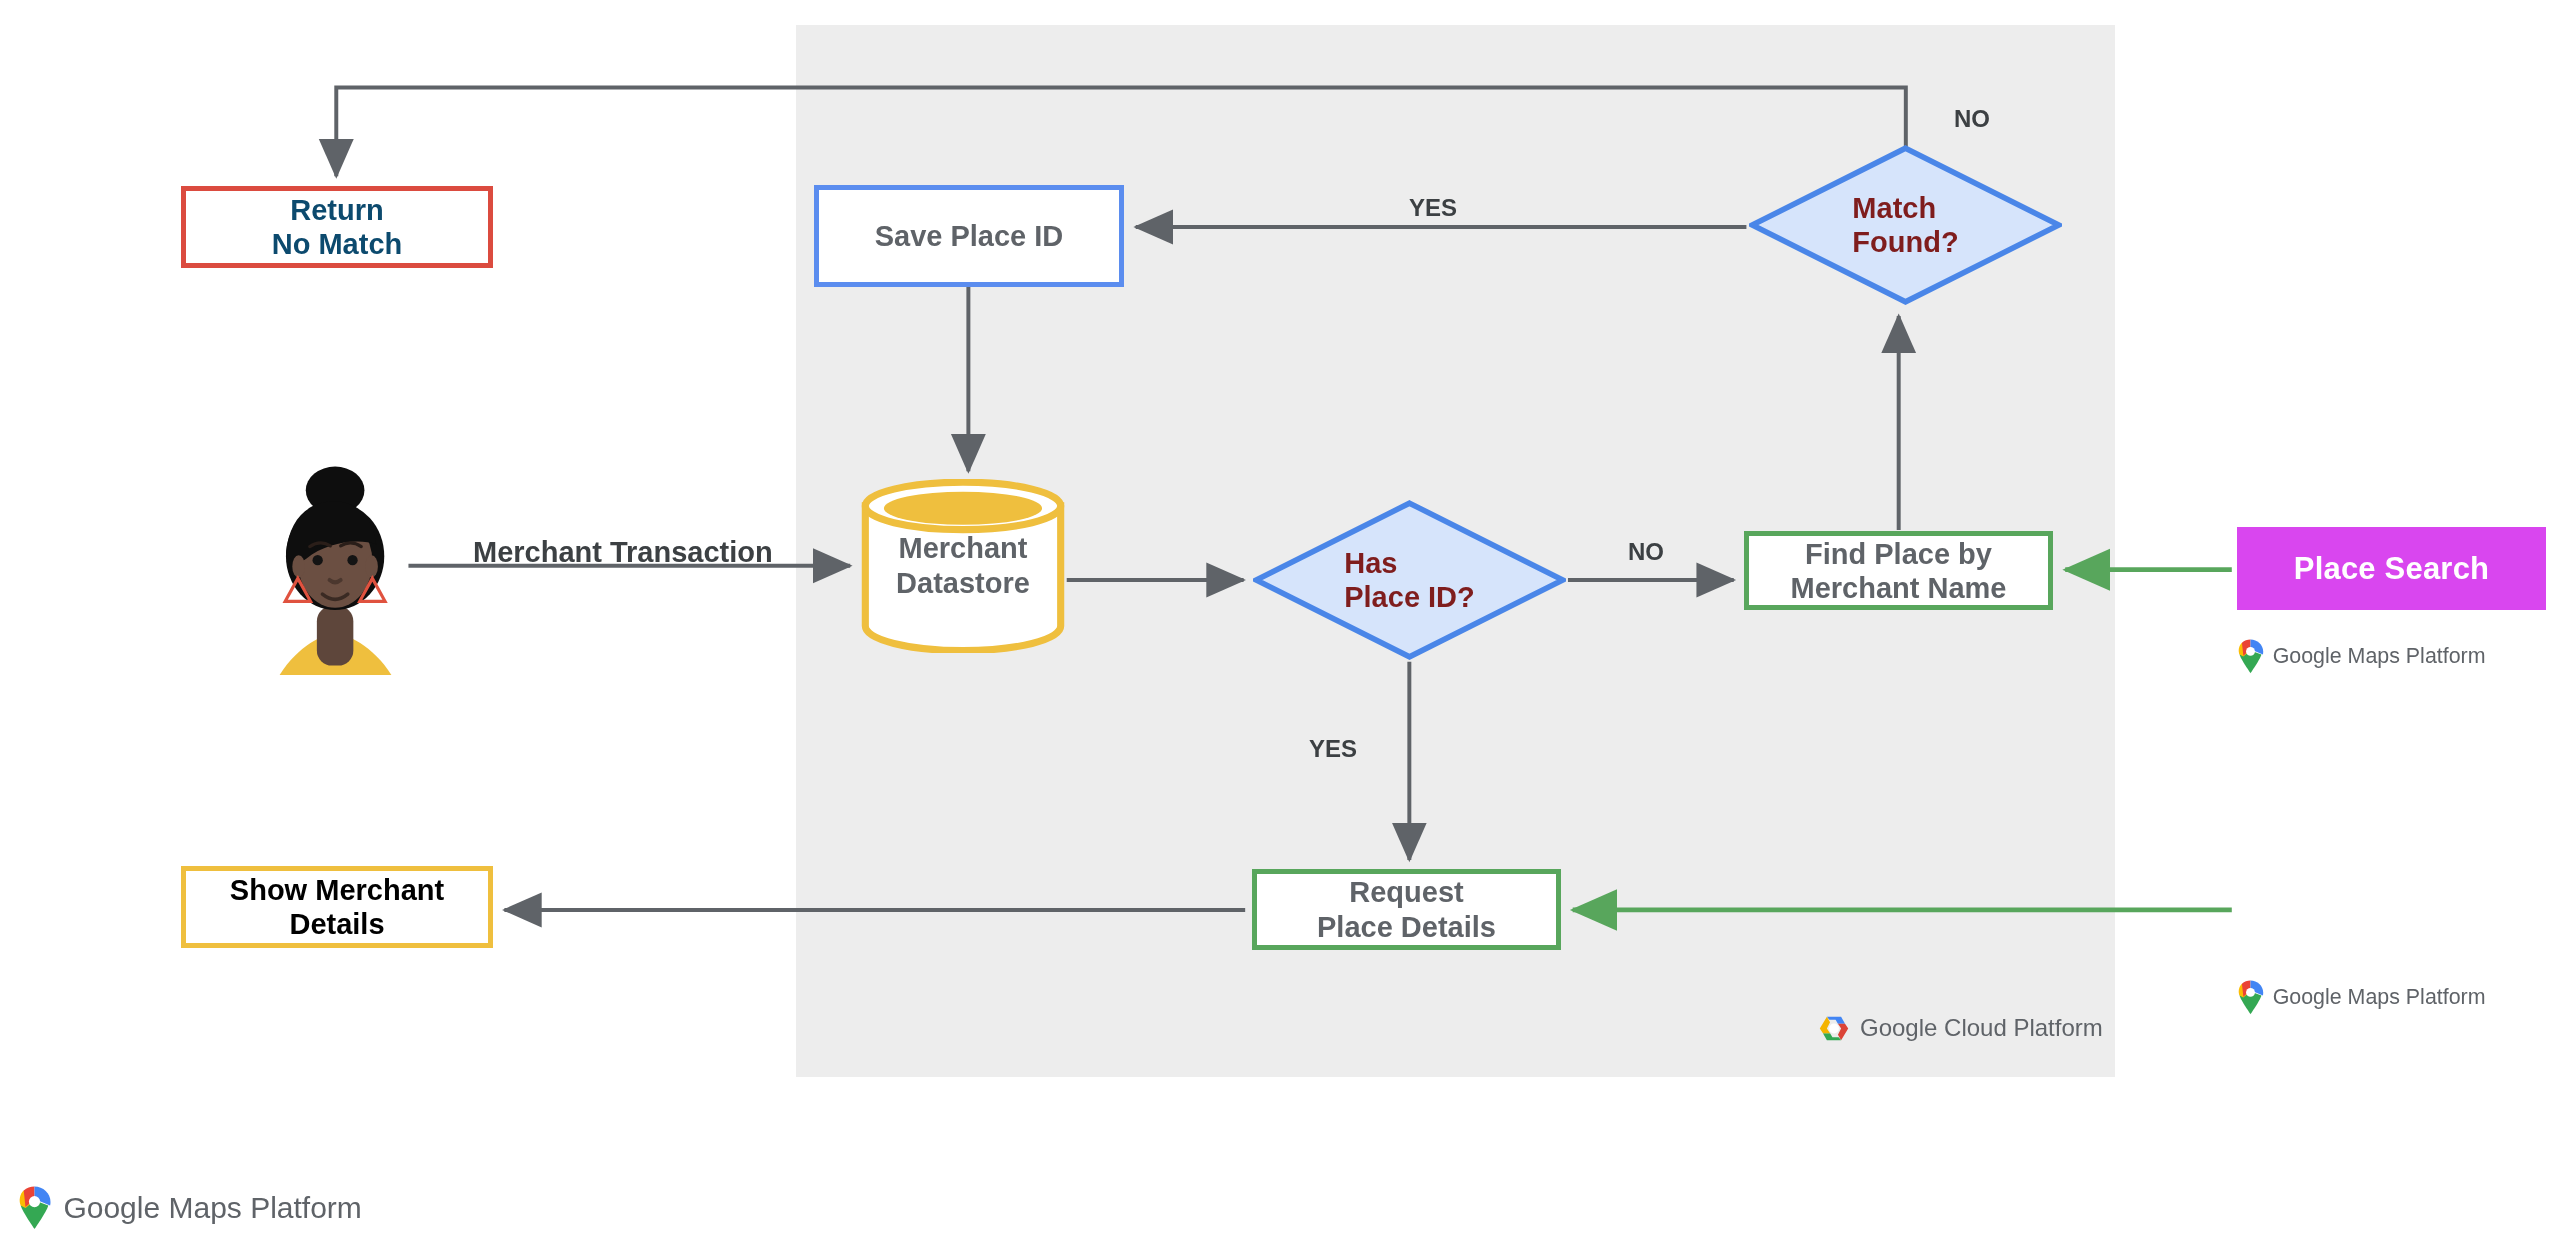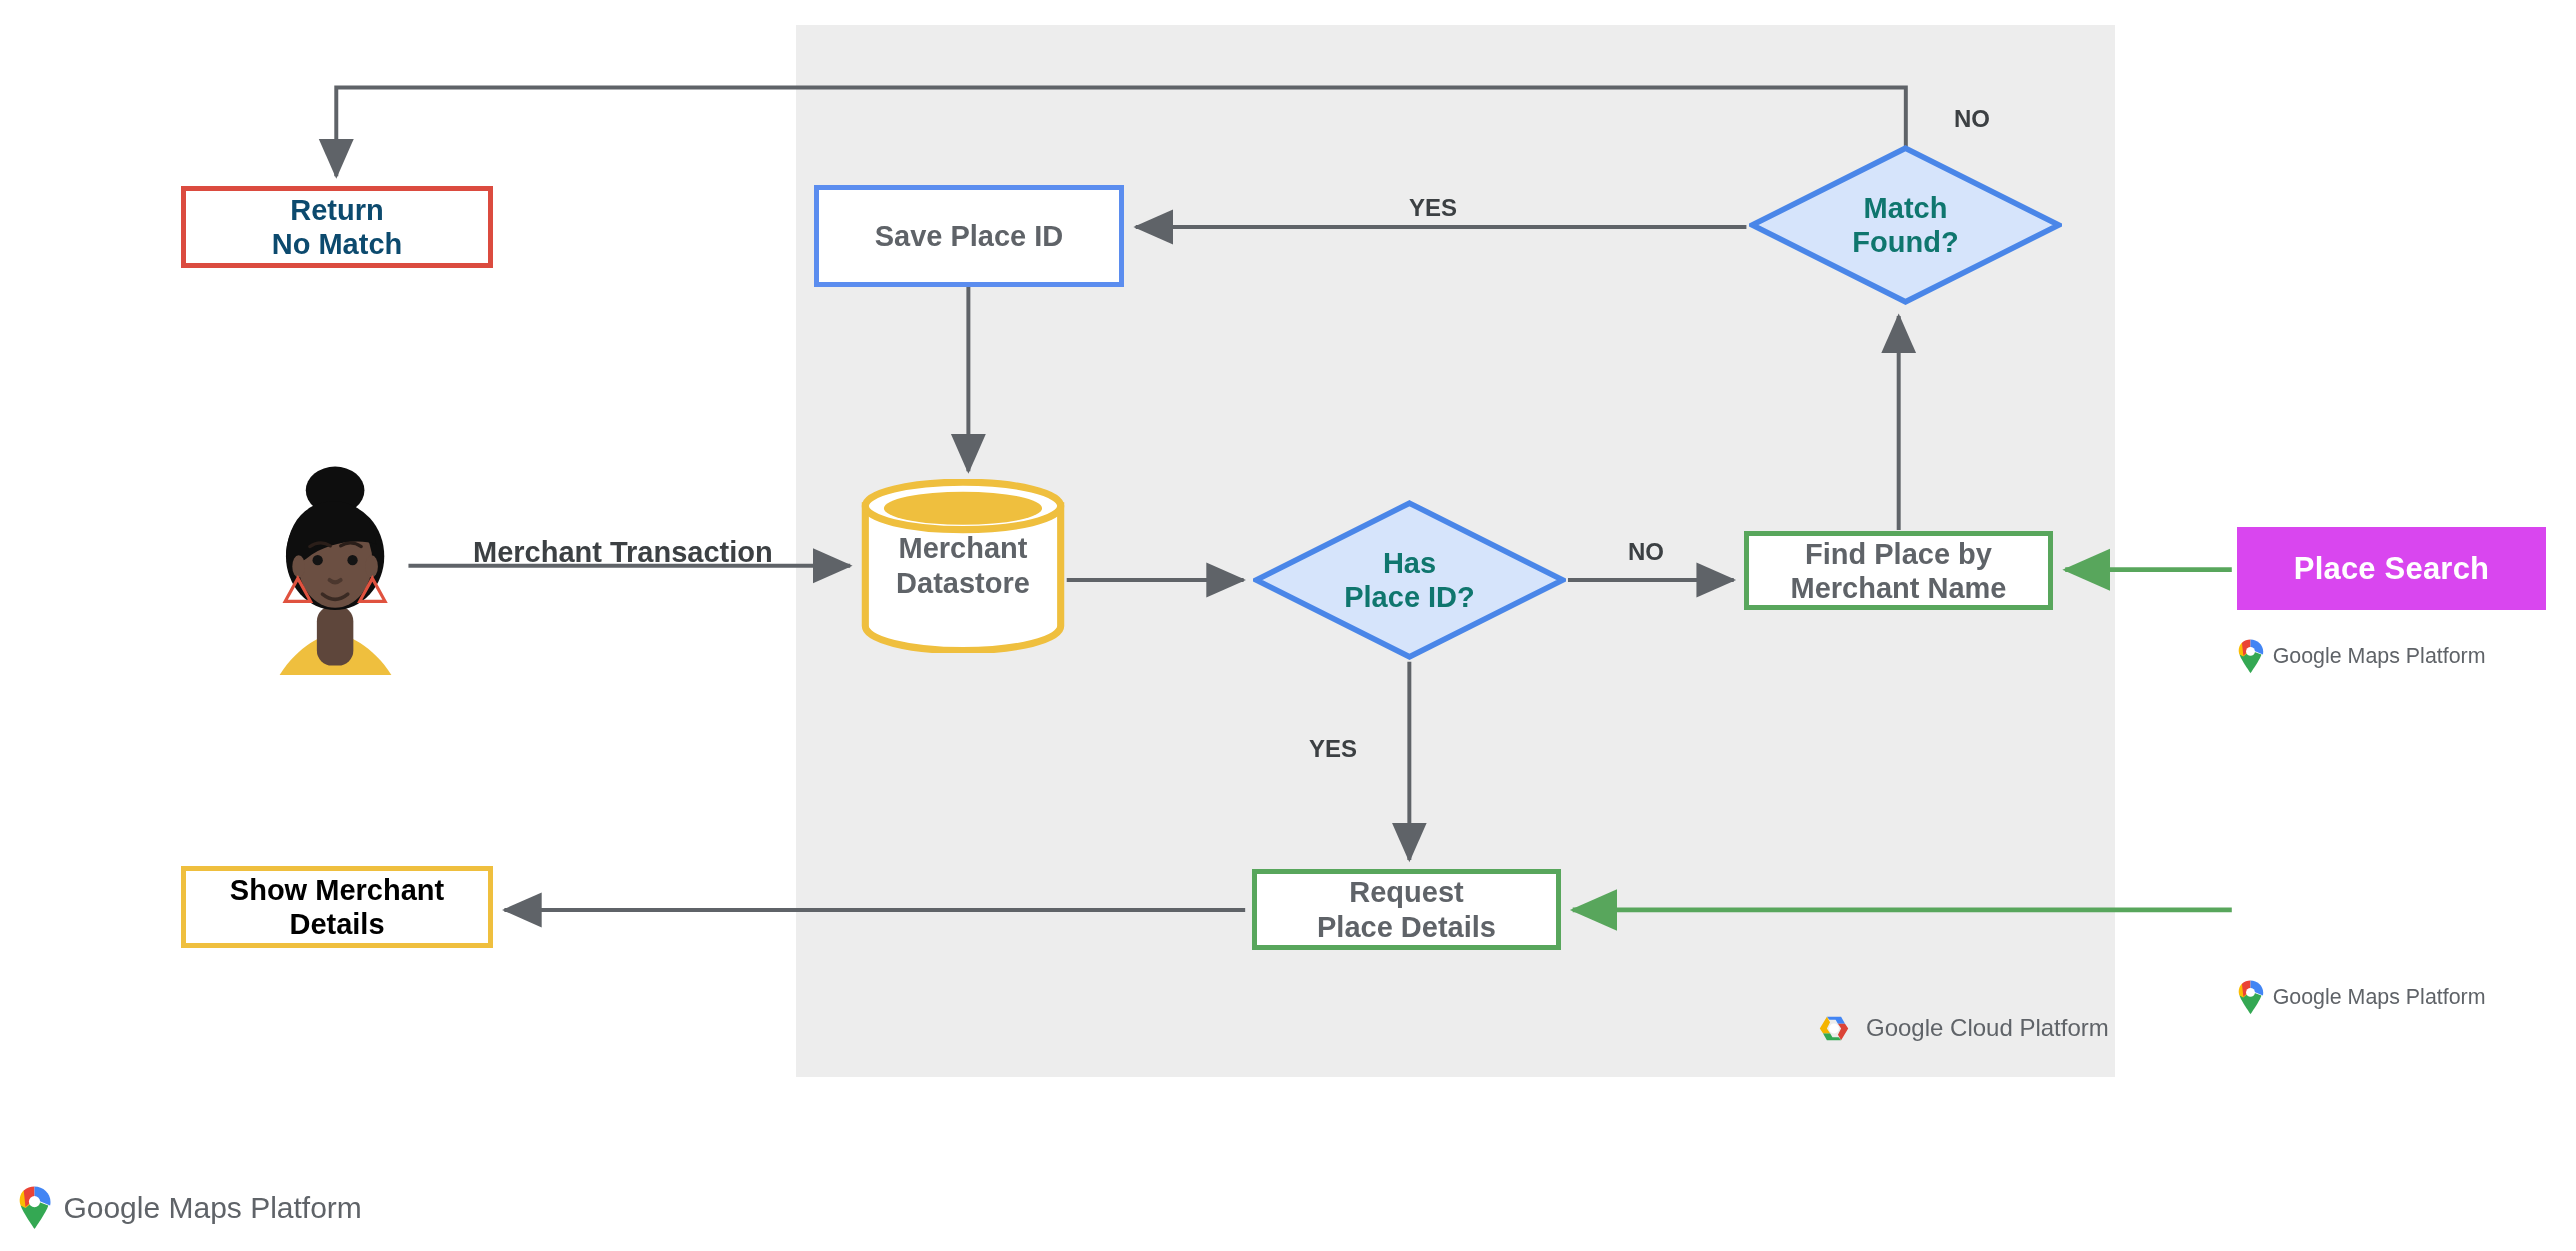--- a/index.html
+++ b/index.html
@@ -51,22 +51,22 @@
     font-size:21.4px;color:#6E6E6E;font-weight:normal;white-space:nowrap;
   }
   .cr-search{left:2237px;top:639px;}
   .cr-details{left:2237px;top:980px;}
   .credit .gtxt{font-weight:normal;color:#5F6368;}
 
   
   .diamond{position:absolute;}
   .diamond .dlabel{
     position:absolute;left:0;top:0;width:100%;height:100%;
-    display:flex;align-items:center;justify-content:center;text-align:center;
-    color:#0f766e;font-weight:bold;font-size:29px;line-height:1.18;white-space:pre-line;
+    display:flex;align-items:center;justify-content:center;
+    color:#7f1d1d;font-weight:bold;font-size:29px;line-height:1.18;white-space:pre-line;
     pointer-events:none;
   }
   .d-match{left:1749px;top:145px;width:313px;height:160px;}
   .d-hasid{left:1253px;top:500px;width:313px;height:160px;}
 
   
   .cyl{position:absolute;left:861px;top:479px;width:204px;height:174px;}
   .cyl .clabel{
     position:absolute;left:0;top:0;width:100%;height:100%;
     display:flex;align-items:center;justify-content:center;text-align:center;
@@ -83,21 +83,21 @@
   .el-yes-top{left:1409px;top:194px;font-size:24px;}
   .el-no-mid{left:1628px;top:538px;font-size:24px;}
   .el-yes-mid{left:1309px;top:735px;font-size:24px;}
 
   
   .avatar{position:absolute;left:262px;top:465px;width:147px;height:218px;}
 
   
   .gcp{
     position:absolute;left:1819px;top:1014px;
-    display:flex;align-items:center;gap:17px;
+    display:flex;align-items:center;gap:11px;
     font-size:24px;color:#5F6368;white-space:nowrap;
   }
 
   
   .footer-title{
     position:absolute;left:17.4px;top:1126px;
     font-size:31px;font-weight:bold;color:#5F6368;white-space:nowrap;
   }
   .footer-credit{
     position:absolute;left:17.4px;top:1186px;

